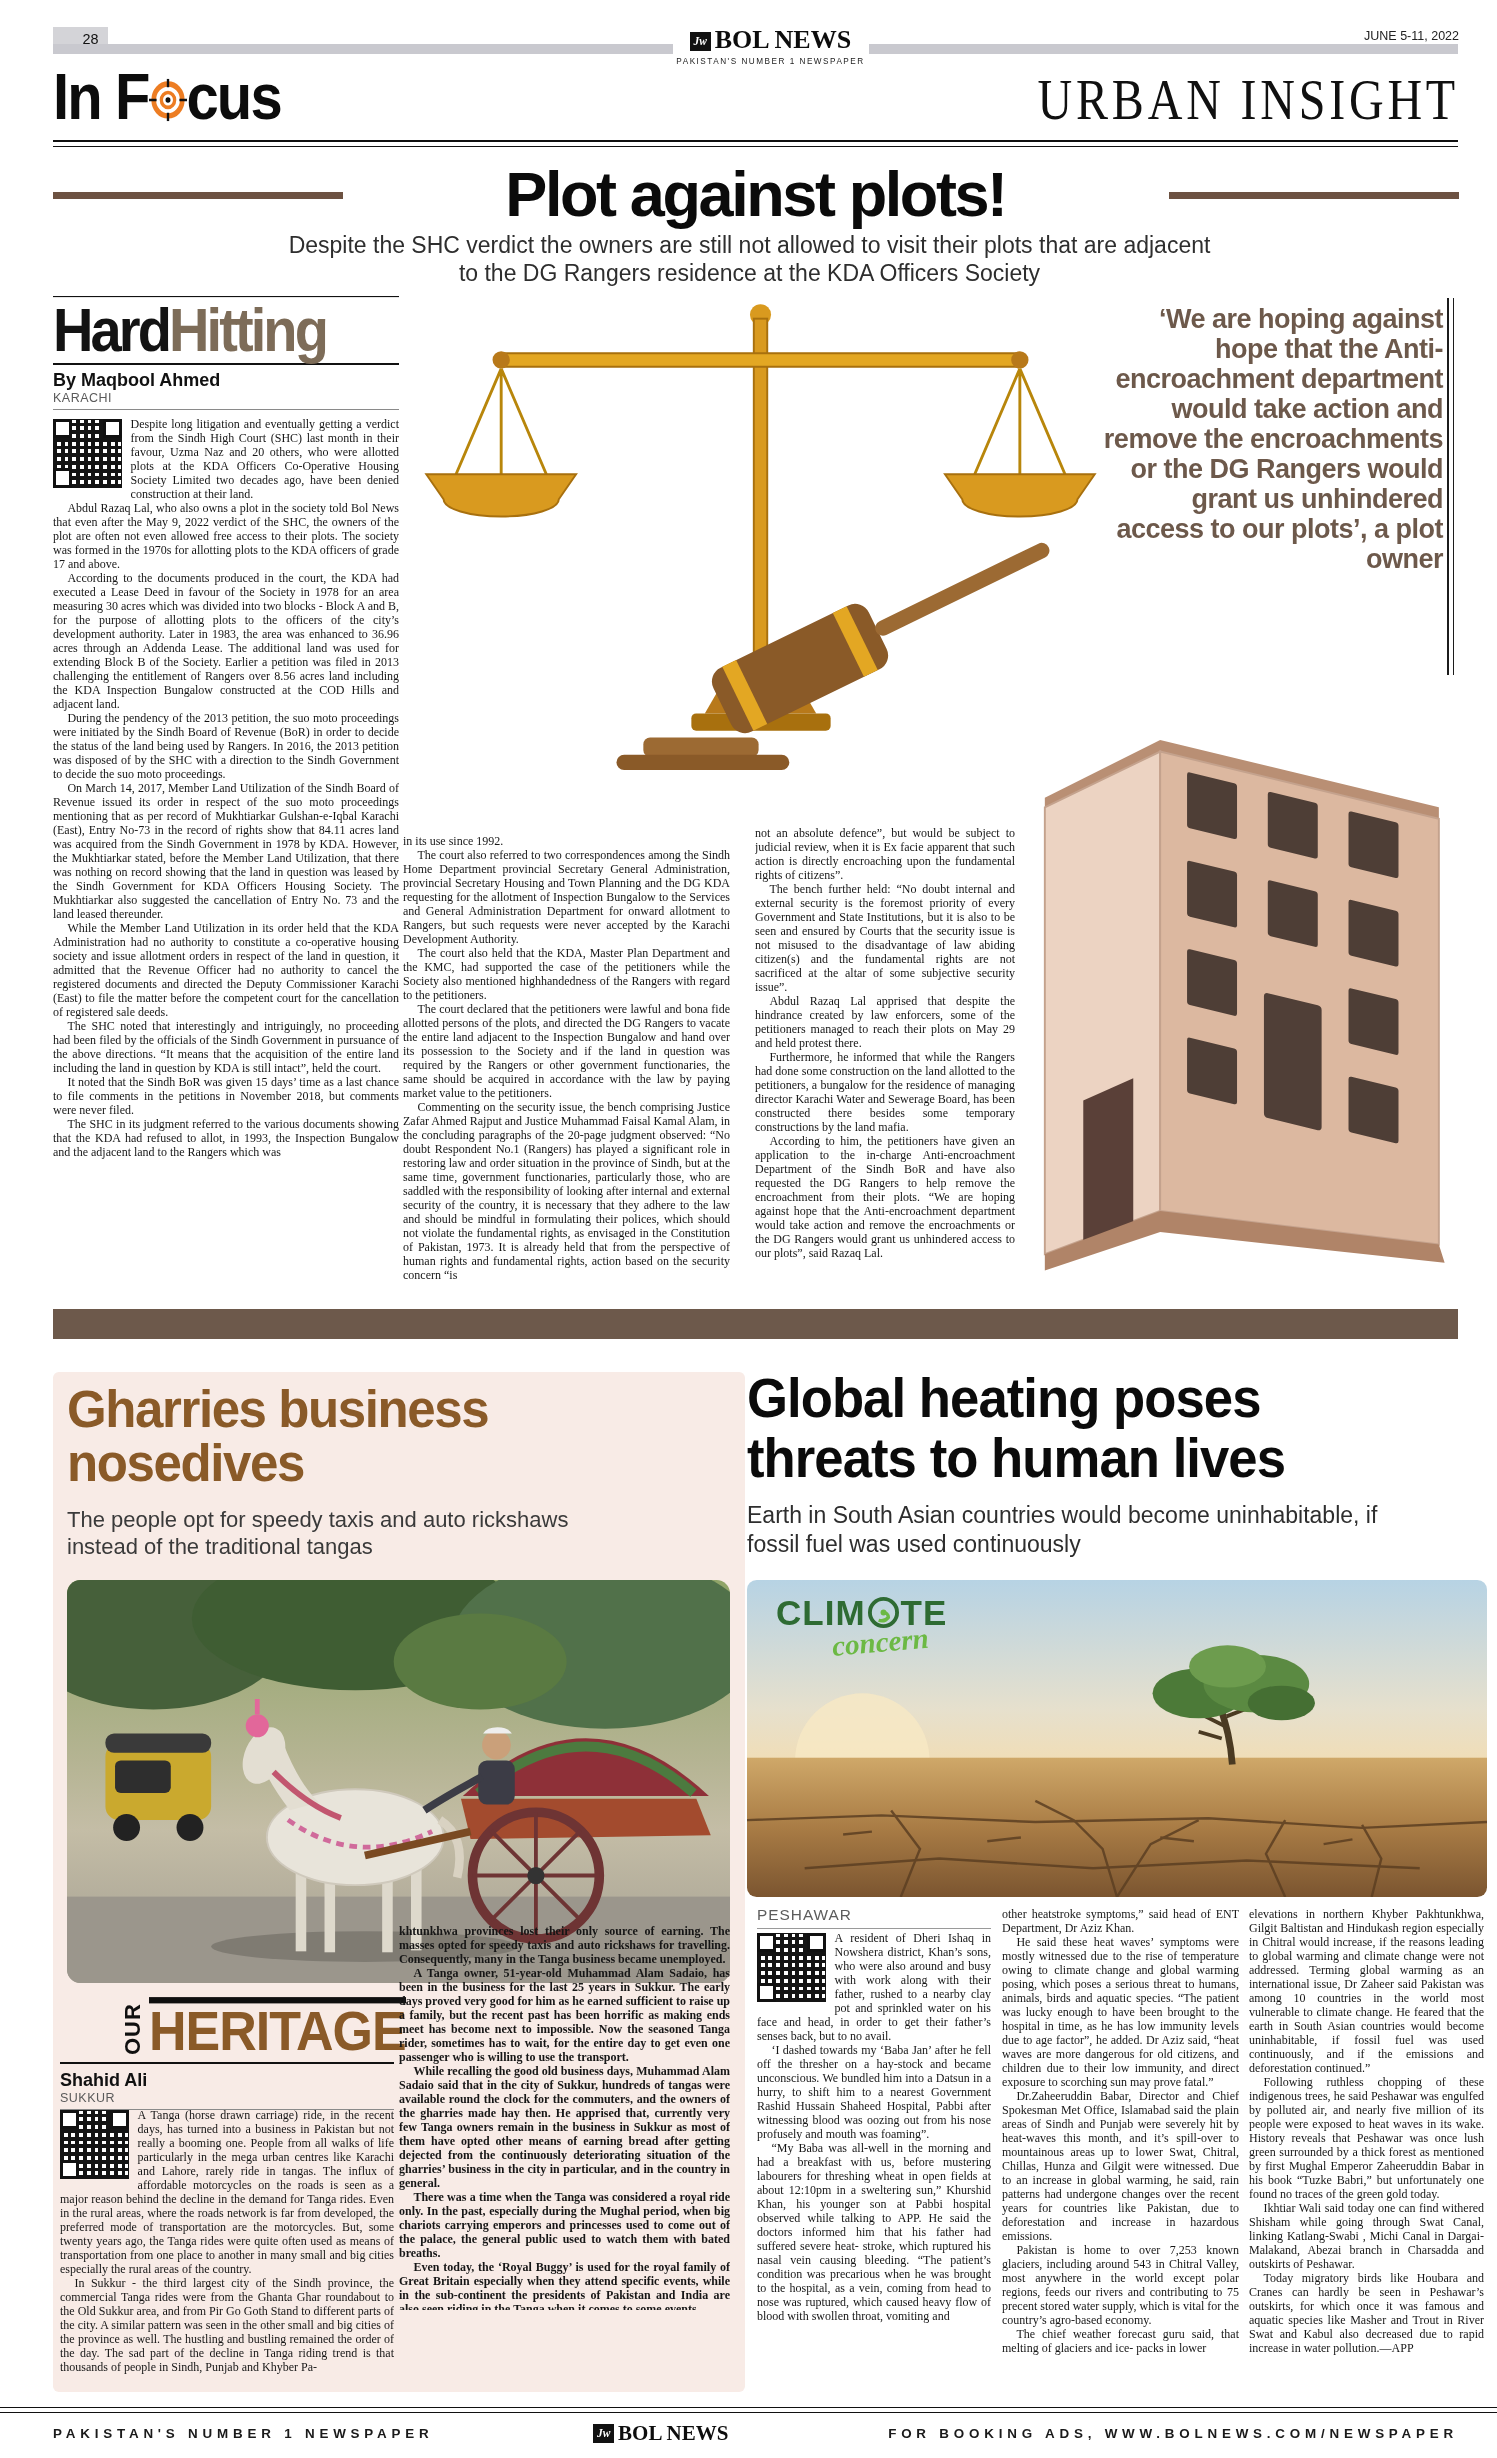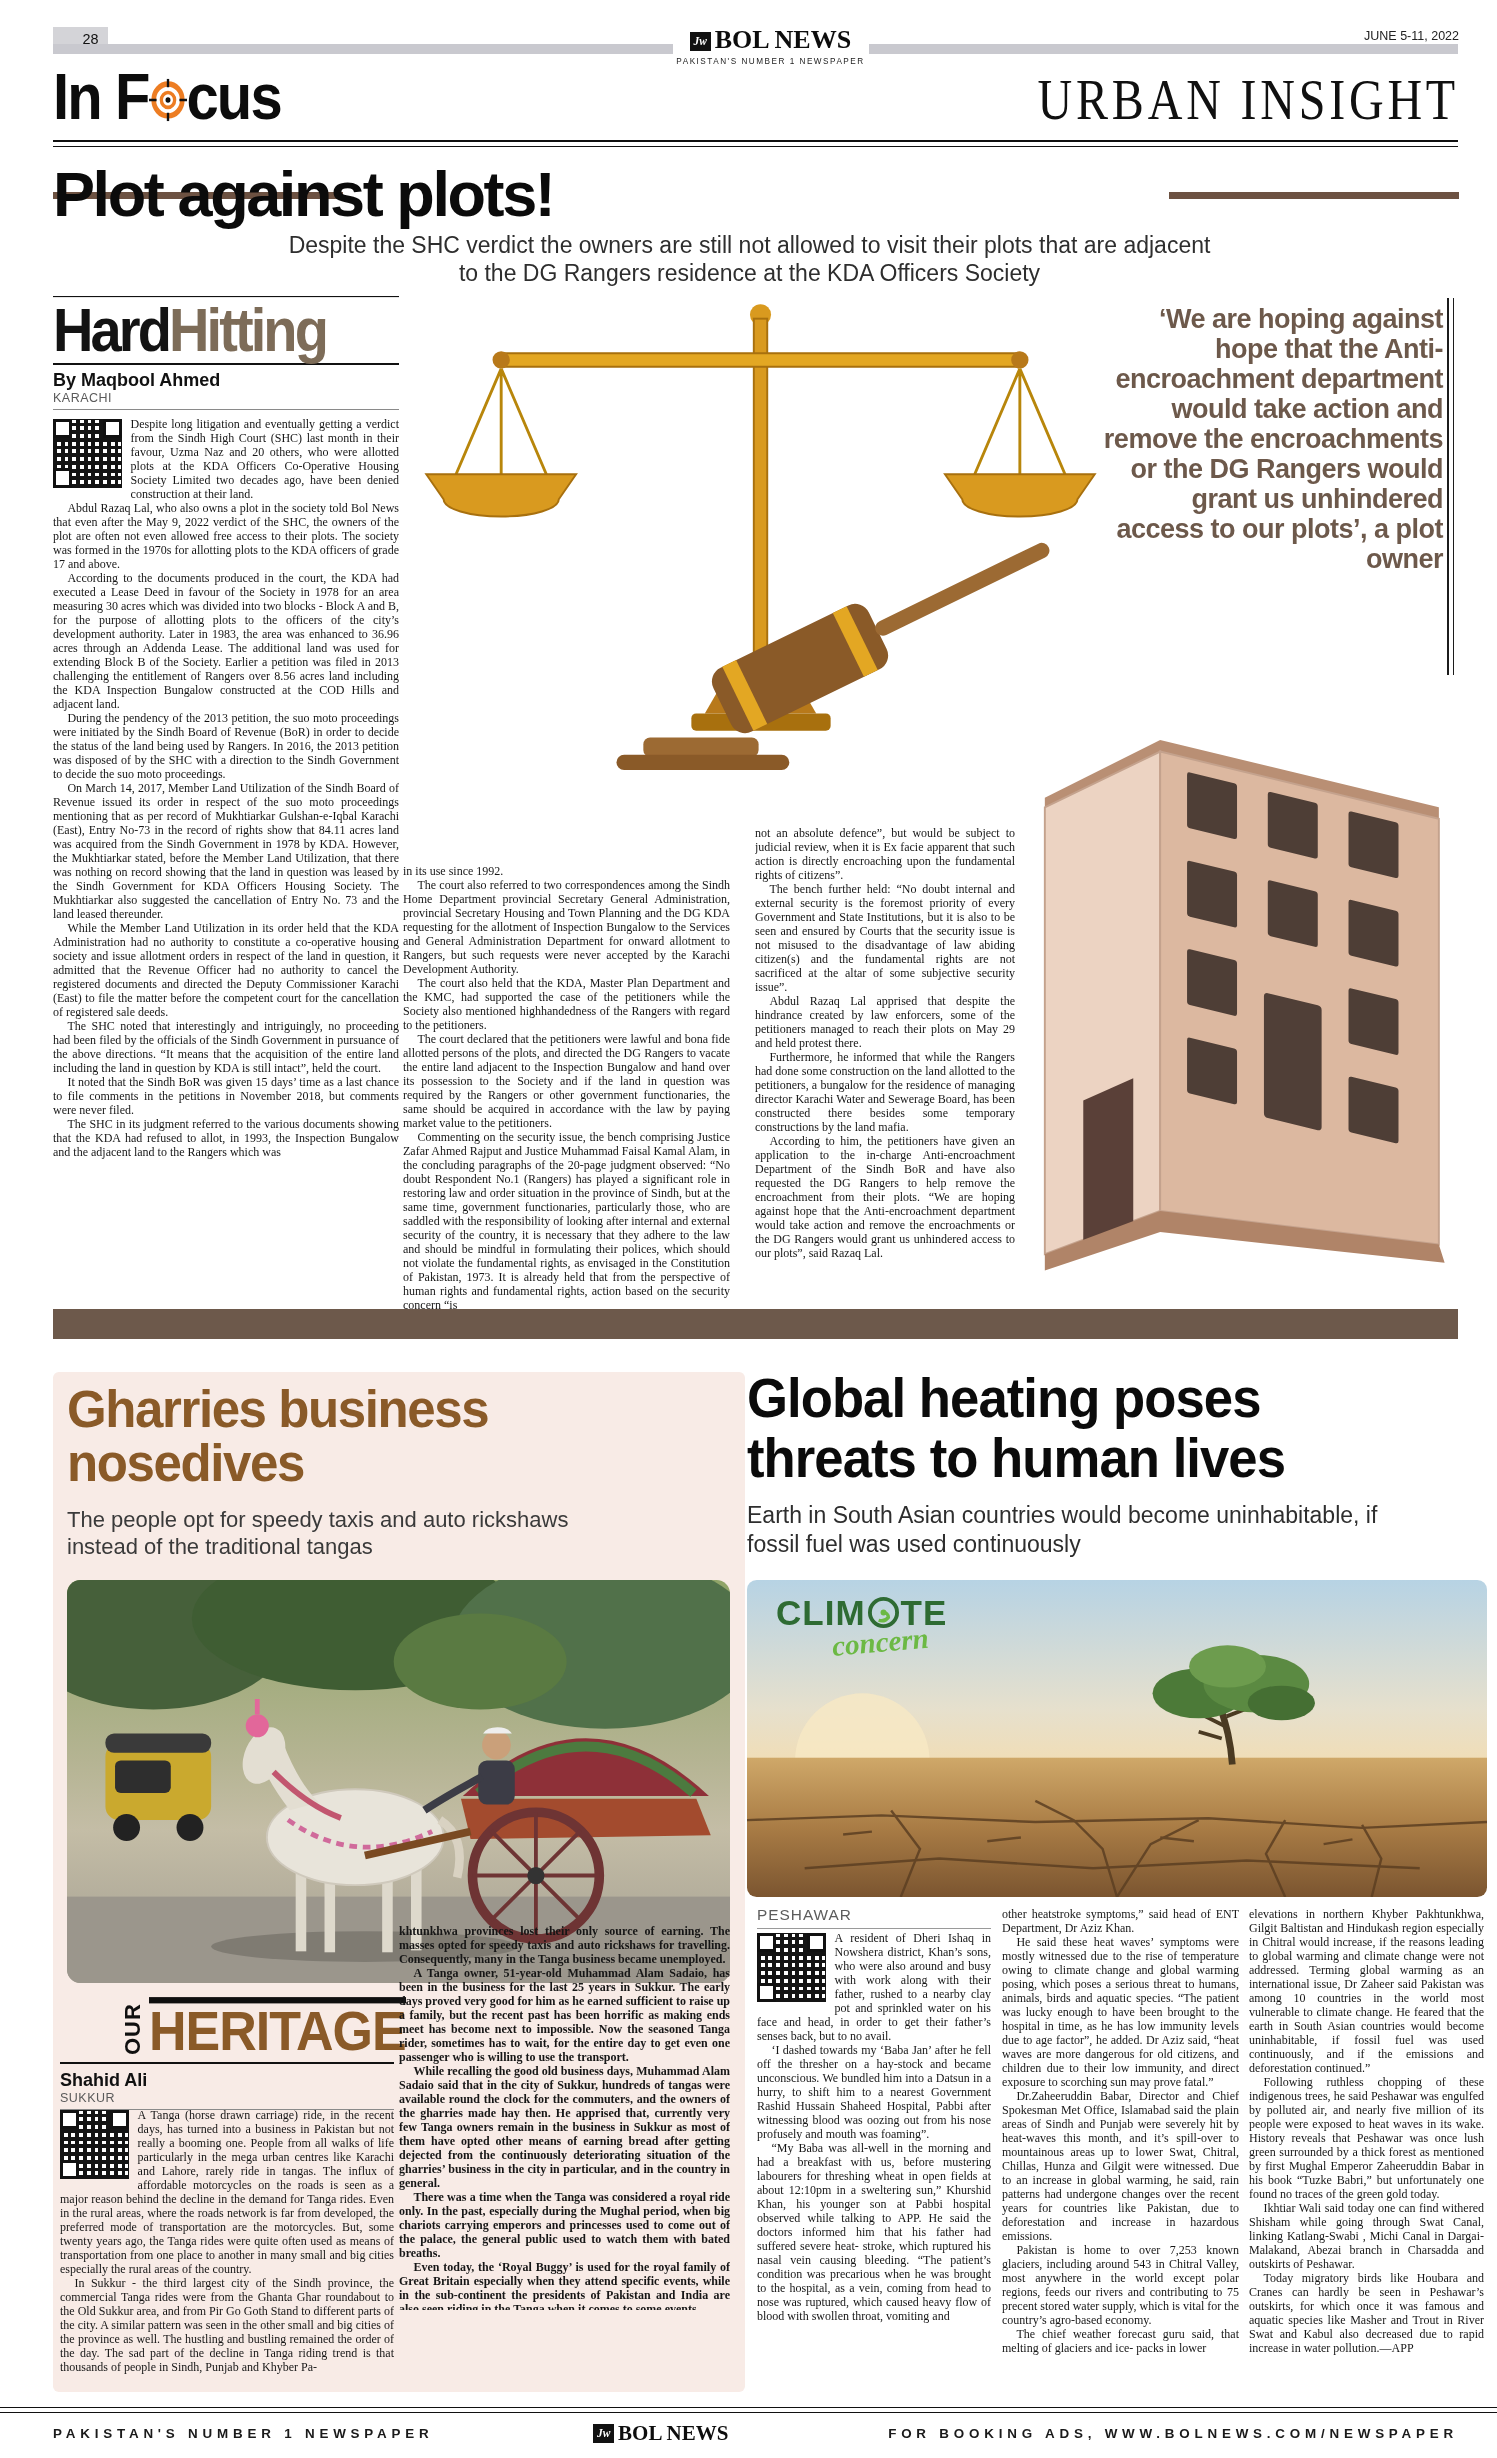--- a/index.html
+++ b/index.html
@@ -18,42 +18,42 @@
   .bol-title{font:800 26px "Liberation Serif",serif;letter-spacing:0;color:#0d0d0d;}
   #masthead .tagline{font:8.2px "Liberation Sans",sans-serif;letter-spacing:1.5px;color:#222;margin-top:1.9px;}
   #issue-date{right:39px;top:29px;font:12.5px "Liberation Sans",sans-serif;color:#222;}
   #section-left{left:53px;top:63px;font:800 58px/60px "Liberation Sans",sans-serif;
                 letter-spacing:-1.9px;color:#0c0c0c;transform:scaleY(1.12);transform-origin:left top;}
   #section-right{right:39px;top:69px;font:400 48px/52px "Liberation Serif",serif;
                  letter-spacing:3.8px;color:#101010;transform:scaleY(1.18);transform-origin:right top;}
   #section-rule{left:53px;width:1405px;top:140px;height:3.8px;border-top:2.9px solid #101010;border-bottom:1px solid #101010;}
 
   
-  #lead-headline{left:53px;width:1405px;top:159px;text-align:left;font:800 63px/71px "Liberation Sans",sans-serif;
+  #lead-headline{left:53px;width:1405px;top:159px;text-align:center;font:800 63px/71px "Liberation Sans",sans-serif;
                  letter-spacing:-2.4px;color:#0b0b0b;}
   .head-rule{top:192px;height:6.7px;background:#6d5242;}
   #head-rule-l{left:53px;width:290px;}
   #head-rule-r{right:39px;width:290px;}
   #lead-subhead{left:221px;width:1057px;top:231px;text-align:center;white-space:pre-line;
                 font:23px/28px "Liberation Sans",sans-serif;color:#2e2e2e;}
 
   #lead-col1{left:53px;top:296px;width:346px;}
   #hh-logo{font:800 56px/56px "Liberation Sans",sans-serif;letter-spacing:-2.9px;transform:scaleY(1.1);
            transform-origin:left top;border-top:1.9px solid #111;padding-top:1.9px;}
   .hh1{color:#131313;} .hh2{color:#7d6c58;}
   #hh-rule{height:0;border-top:2.9px solid #111;margin-top:7.7px;}
   .byline-name{font:700 18px "Liberation Sans",sans-serif;color:#111;margin-top:5.8px;}
   .byline-city{font:12.5px "Liberation Sans",sans-serif;color:#5a5a5a;letter-spacing:0.5px;}
   .byline-sep{border-bottom:1px solid #8a8a8a;margin-top:3.8px;}
 
   .article-body{font:12px/14px "Liberation Serif",serif;text-align:justify;color:#161616;}
   .article-body .para{margin:0;text-indent:14.4px;}
   .article-body .para:first-child{text-indent:0;}
   #lead-col1-body{margin-top:6.7px;height:905px;overflow:hidden;}
-  #lead-col2{left:403px;top:864px;width:327px;height:483px;overflow:hidden;}
+  #lead-col2{left:403px;top:834px;width:327px;height:483px;overflow:hidden;}
   #lead-col3{left:755px;top:826px;width:260px;height:483px;overflow:hidden;}
 
   .qr{position:relative;width:69px;height:69px;float:left;margin:1.9px 8.6px 3.8px 0;
       background:repeating-linear-gradient(0deg,#141414 0 3.8px,transparent 3.8px 7.7px),
                  repeating-linear-gradient(90deg,#141414 0 3.8px,#fff 3.8px 7.7px);
       outline:1.9px solid #141414;outline-offset:-1px;}
   .qr i{position:absolute;width:13.4px;height:13.4px;border:3.8px solid #111;background:#fff;}
   .qr i.tl{left:0;top:0;} .qr i.tr{right:0;top:0;} .qr i.bl{left:0;bottom:0;}
 
   #pull-quote{left:1103px;top:304px;width:340px;text-align:right;

